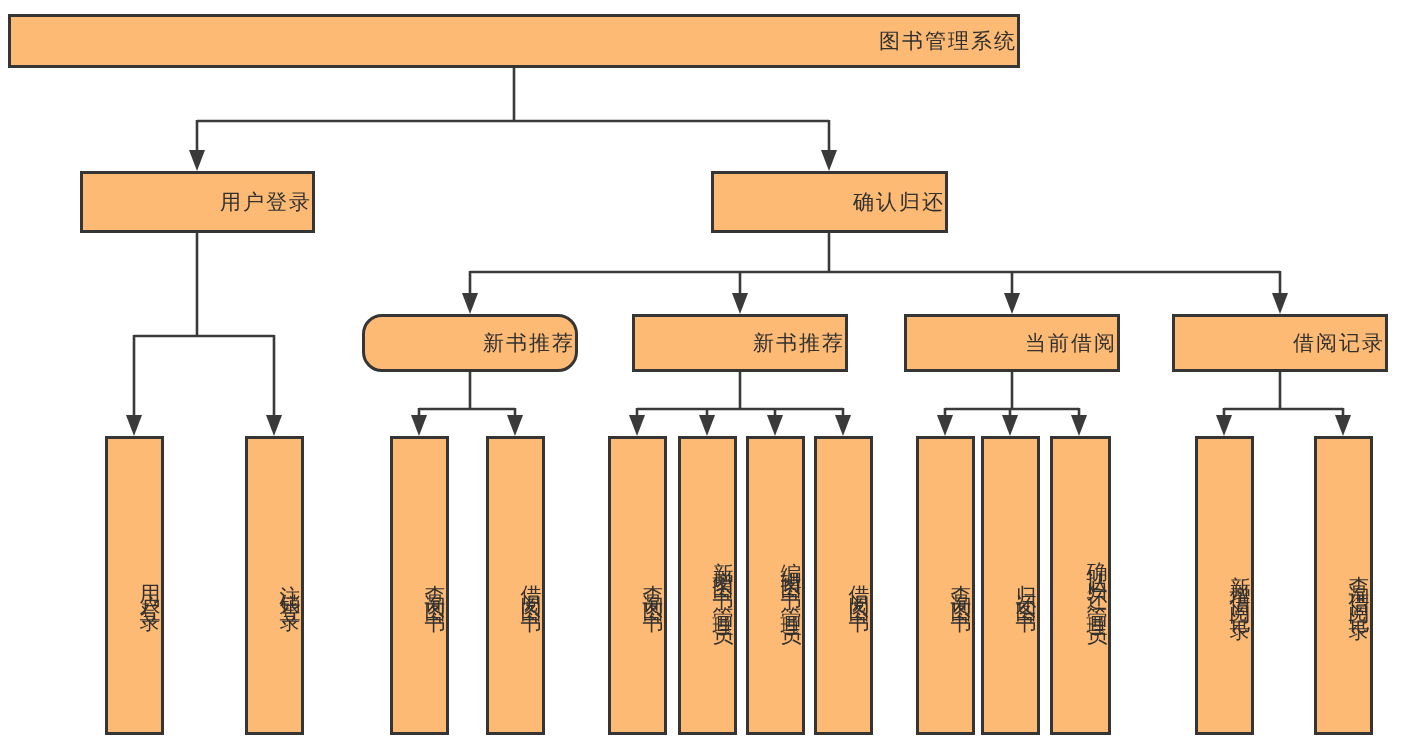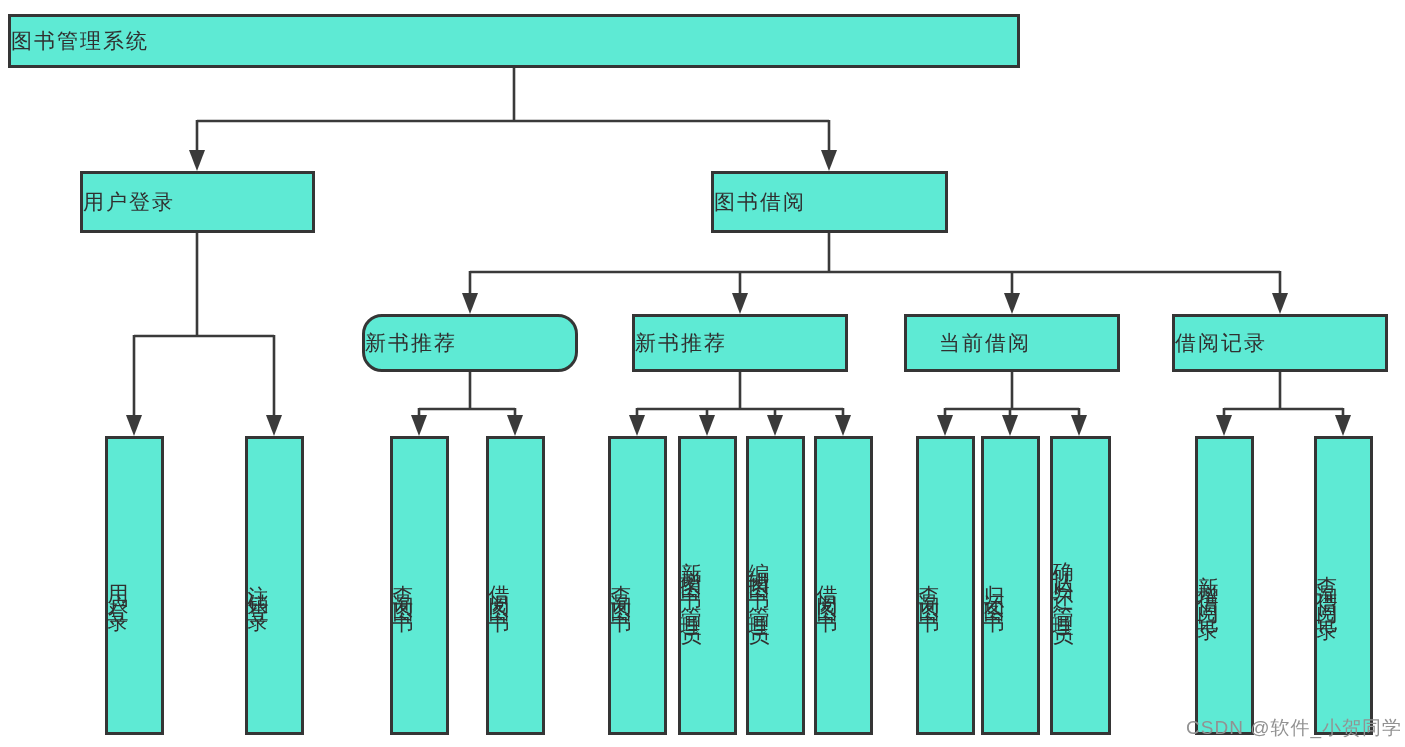--- a/index.html
+++ b/index.html
@@ -13,22 +13,22 @@
   body{
     width:1405px;height:747px;background:var(--bg);
     font-family:"Liberation Sans","DejaVu Sans",sans-serif;
   }
   .stage{position:relative;width:1405px;height:747px;overflow:hidden;background:var(--bg);}
   .connectors{position:absolute;left:0;top:0;width:1405px;height:747px;pointer-events:none;}
   .connectors path{stroke:var(--line);stroke-width:2.6;fill:none;}
   .connectors polygon{fill:var(--line);stroke:none;}
   .box{
     position:absolute;box-sizing:border-box;
-    border:3px solid var(--border);background:#5eead4;
-    display:flex;align-items:center;justify-content:flex-start;
+    border:3px solid var(--border);background:#fdba74;
+    display:flex;align-items:center;justify-content:flex-end;
     color:var(--text);
   }
   .h-label{font-size:21px;letter-spacing:2px;white-space:nowrap;}
   .v-label{
     writing-mode:vertical-rl;
     font-size:21px;line-height:1;letter-spacing:9px;
     white-space:nowrap;
   }
   .watermark{
     position:absolute;right:3px;bottom:6px;
@@ -85,21 +85,21 @@
   </svg>
 
   <div class="box" style="left:8px;top:14px;width:1012px;height:54px;">
     <span class="h-label">图书管理系统</span>
   </div>
 
   <div class="box" style="left:80px;top:171px;width:235px;height:62px;">
     <span class="h-label">用户登录</span>
   </div>
   <div class="box" style="left:711px;top:171px;width:237px;height:62px;">
-    <span class="h-label">图书借阅</span>
+    <span class="h-label">确认归还</span>
   </div>
 
   <div class="box" style="left:362px;top:314px;width:216px;height:58px;border-radius:20px;">
     <span class="h-label">新书推荐</span>
   </div>
   <div class="box" style="left:632px;top:314px;width:216px;height:58px;">
     <span class="h-label">新书推荐</span>
   </div>
   <div class="box" style="left:904px;top:314px;width:216px;height:58px;padding-left:32px;">
     <span class="h-label">当前借阅</span>
@@ -145,15 +145,14 @@
     <span class="v-label">确认归还（管理员）</span>
   </div>
 
   <div class="box" style="left:1195px;top:436px;width:59px;height:299px;">
     <span class="v-label">新增借阅记录</span>
   </div>
   <div class="box" style="left:1314px;top:436px;width:59px;height:299px;">
     <span class="v-label">查询借阅记录</span>
   </div>
 
-  <div class="watermark">CSDN @软件_小贺同学</div>
 
 </div>
 
 </body></html>

